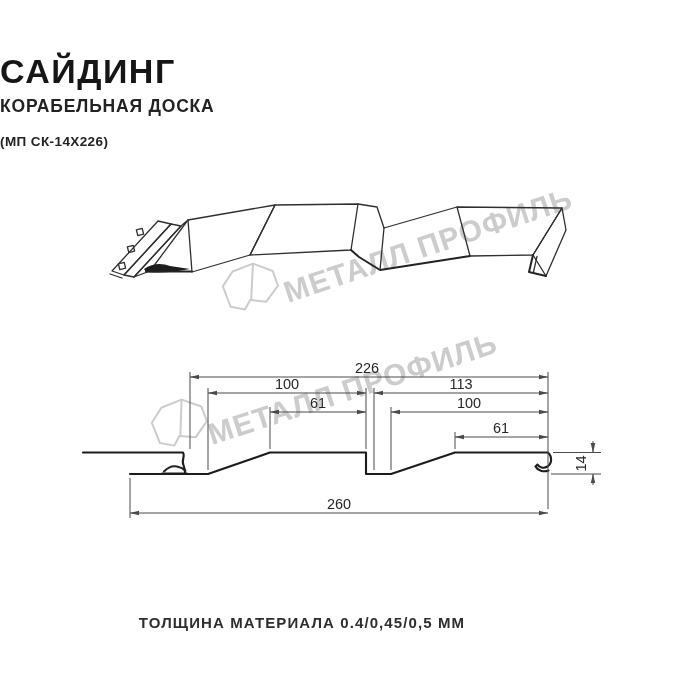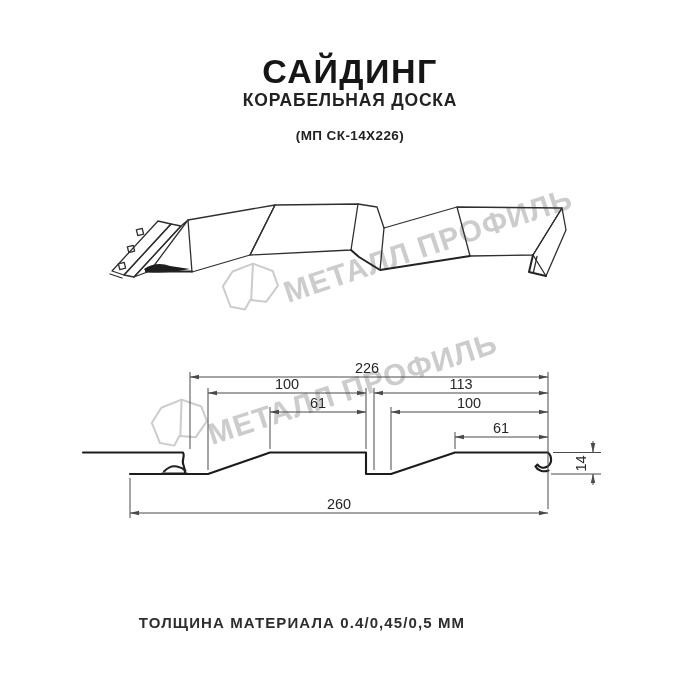--- a/index.html
+++ b/index.html
@@ -1,20 +1,20 @@
 <!DOCTYPE html>
 <html><head>
 <meta charset="utf-8">
 <style>
   html,body{margin:0;padding:0;background:#ffffff;}
   .page{position:relative;width:700px;height:700px;background:#ffffff;overflow:hidden;
         font-family:"Liberation Sans", sans-serif;}
-  .header{position:absolute;left:0;top:52px;width:700px;text-align:center;}
+  .header{position:absolute;left:0;top:52px;width:700px;text-align:left;}
   .title{font-size:34px;font-weight:800;letter-spacing:1.5px;color:#161616;line-height:38px;}
-  .subtitle{margin-top:0;font-size:17.5px;font-weight:700;letter-spacing:0.8px;color:#222222;line-height:20px;}
+  .subtitle{margin-top:6px;font-size:17.5px;font-weight:700;letter-spacing:0.8px;color:#222222;line-height:20px;}
   .code{margin-top:17px;font-size:13.5px;font-weight:700;letter-spacing:0.4px;color:#222222;line-height:17px;}
   .footer{position:absolute;left:0;top:612px;width:604px;text-align:center;
           font-size:15px;font-weight:700;letter-spacing:1.1px;color:#2e2e2e;line-height:22px;}
   svg.scene{position:absolute;left:0;top:0;}
   .wm-text{font-size:30px;font-weight:700;letter-spacing:1px;fill:#cccccc;}
   .wm-logo{stroke:#cccccc;stroke-width:2;fill:none;stroke-linejoin:round;}
   .art{stroke:#2f2f2f;stroke-width:1.3;fill:none;stroke-linejoin:round;stroke-linecap:round;}
   .art-thick{stroke:#232323;stroke-width:2;fill:none;stroke-linejoin:round;stroke-linecap:round;}
   .hem{fill:#1d1d1d;stroke:none;}
   .prof{stroke:#1c1c1c;stroke-width:2.1;fill:none;stroke-linejoin:round;stroke-linecap:round;}

